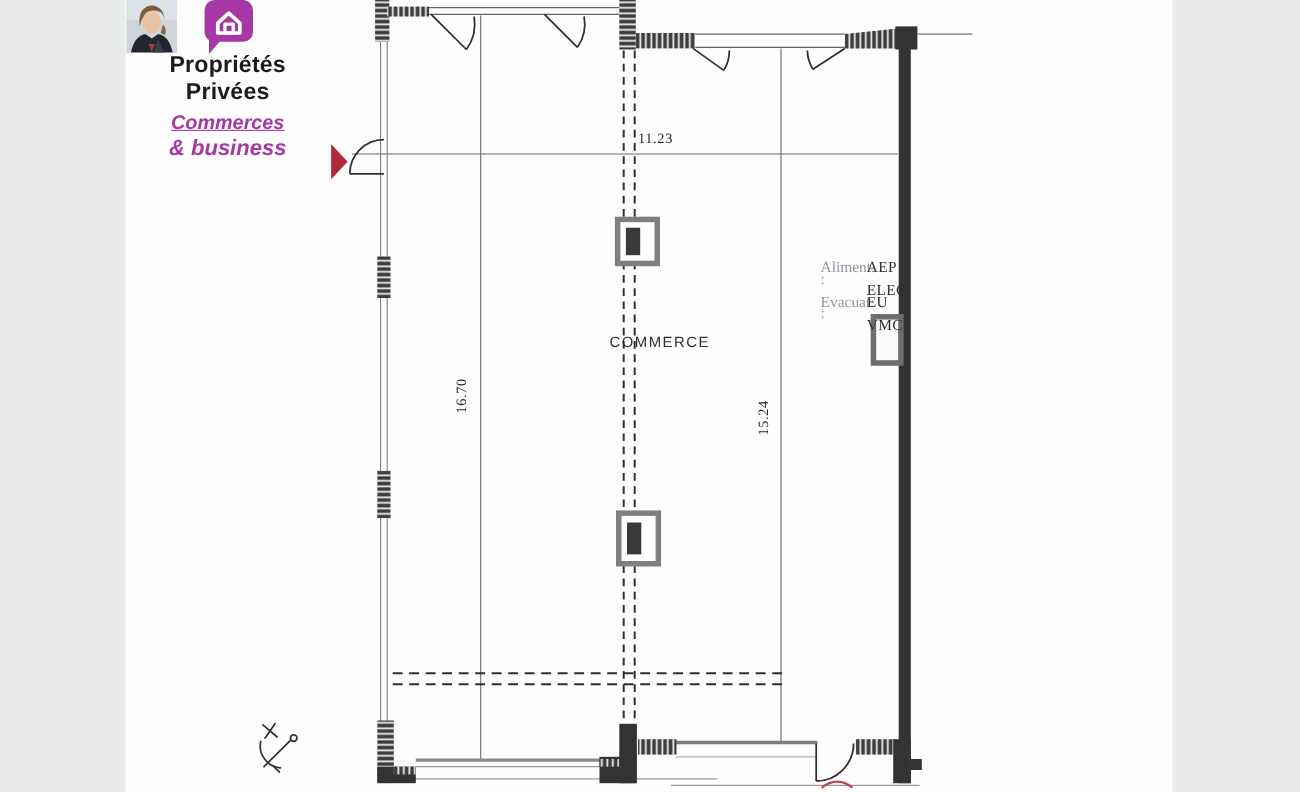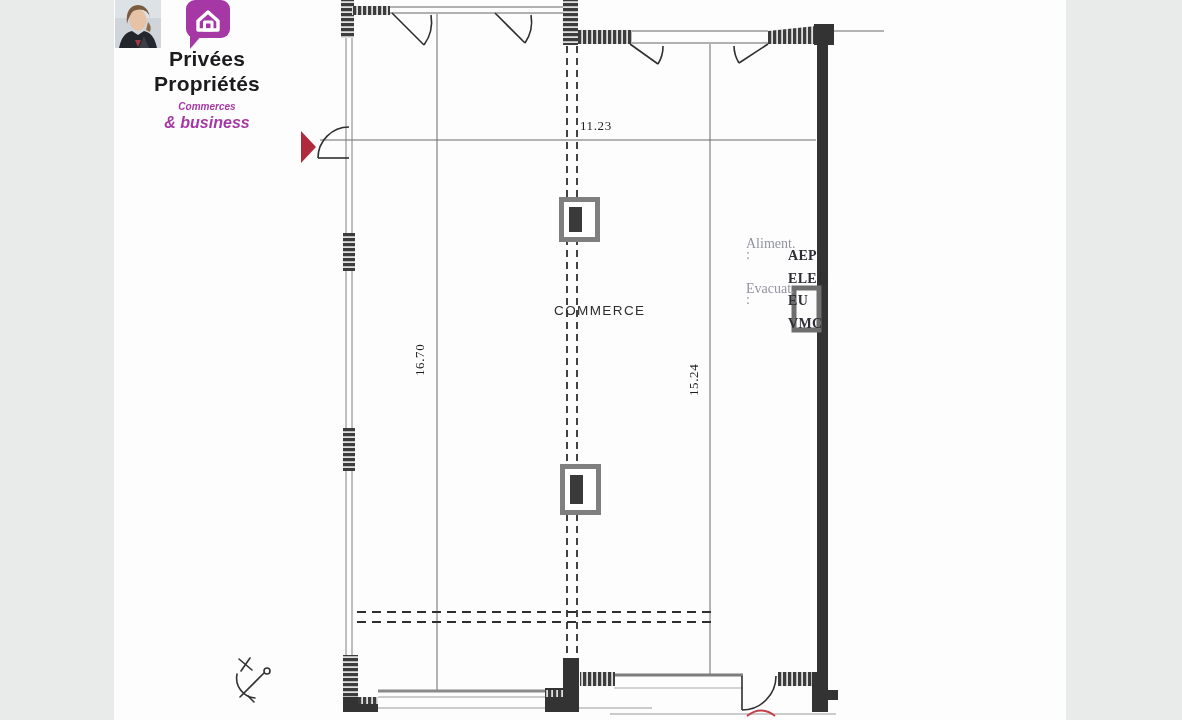--- a/index.html
+++ b/index.html
@@ -23,44 +23,44 @@
     position:absolute;left:183px;top:0;width:52px;height:50px;
   }
   .brand-text{
     position:absolute;left:112px;top:46px;width:190px;
     text-align:center;line-height:1.2;
   }
   .brand-line{
     font-size:21px;font-weight:800;color:#1b1b1e;letter-spacing:.2px;
   }
   .brand-sub1{
-    margin-top:5px;font-size:10px;font-weight:700;font-style:italic;color:#a538a5;
+    margin-top:5px;font-size:18px;font-weight:700;font-style:italic;color:#a538a5;text-decoration:underline;
   }
   .brand-sub2{
-    font-size:16px;font-weight:700;font-style:italic;color:#a538a5;
+    font-size:20px;font-weight:700;font-style:italic;color:#a538a5;
   }
   
   svg.plan{position:absolute;left:0;top:0;}
   .lbl{position:absolute;color:#1f1f1f;}
   .dim{
     font-family:"Liberation Serif",serif;font-size:13px;letter-spacing:.6px;
     white-space:nowrap;
   }
   .dim-v{transform:rotate(-90deg);transform-origin:0 0;}
   .room-label{
     left:554px;top:303px;
     font-size:13.5px;letter-spacing:1.4px;color:#2e2e2e;
   }
   .utilities{
     position:absolute;left:746px;top:239px;
     font-family:"Liberation Serif",serif;font-size:14px;line-height:10.5px;
   }
   .u-row{display:flex;}
   .u-label{width:42px;color:#9aa;color:#9494a0;}
-  .u-value{color:#2e2e34;font-weight:700;letter-spacing:.3px;margin-top:12px;}
+  .u-value{color:#2e2e34;font-weight:400;letter-spacing:.3px;}
 </style>
 </head>
 <body>
 
 <div class="canvas">
   <div class="sheet"></div>
 
   <div class="agent-photo">
     <svg width="46" height="48" viewBox="0 0 46 48">
       <rect width="46" height="48" fill="#cfd5da"></rect>
@@ -77,22 +77,22 @@
   <div class="brand-icon">
     <svg width="52" height="50" viewBox="0 0 52 50">
       <rect x="3" y="0" width="44" height="38" rx="9" fill="#a538a5"></rect>
       <polygon points="7,35 19,35 7,49" fill="#a538a5"></polygon>
       <path d="M15,21 L25,12 L35,21 L35,30 L15,30 Z" fill="none" stroke="#ffffff" stroke-width="3.4" stroke-linejoin="round"></path>
       <rect x="21.5" y="22" width="7.5" height="8" fill="none" stroke="#ffffff" stroke-width="3" stroke-linejoin="round"></rect>
     </svg>
   </div>
 
   <div class="brand-text">
+    <div class="brand-line">Propriétés</div>
     <div class="brand-line">Privées</div>
-    <div class="brand-line">Propriétés</div>
     <div class="brand-sub1">Commerces</div>
     <div class="brand-sub2">&amp; business</div>
   </div>
 
   <svg class="plan" width="1182" height="720" viewBox="0 0 1182 720">
     <defs>
       <pattern id="hatchV" width="5" height="6" patternUnits="userSpaceOnUse">
         <rect width="5" height="6" fill="#3c3c3c"></rect>
         <rect x="1.3" width="1.6" height="6" fill="#f2f2f2"></rect>
       </pattern>

